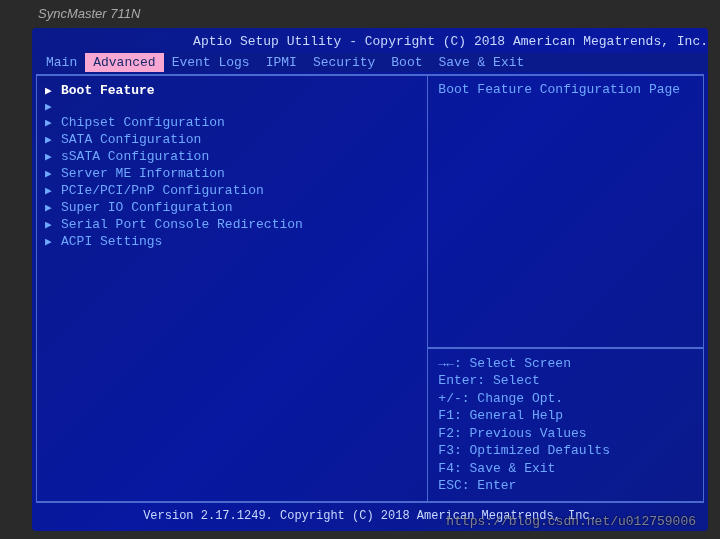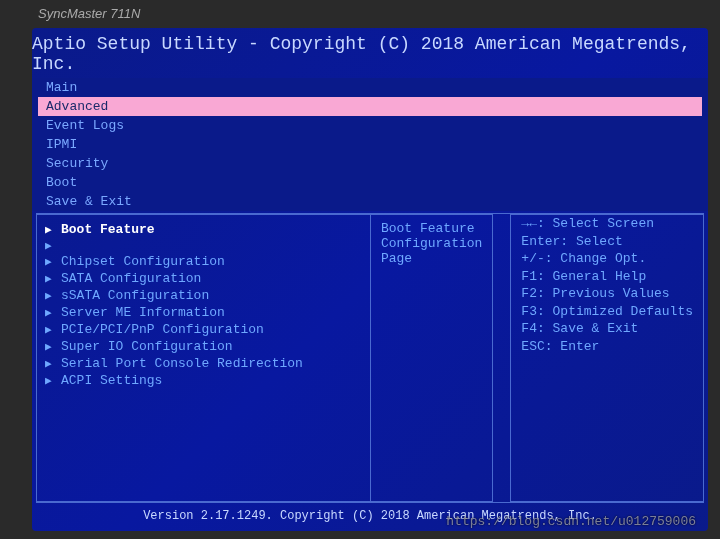--- a/index.html
+++ b/index.html
@@ -32,31 +32,30 @@
       height: 100%;
       background: linear-gradient(135deg, #0a1a8a 0%, #0818a0 50%, #0a1a8a 100%);
       color: #6fa8ff;
       display: flex;
       flex-direction: column;
       border-radius: 4px;
       overflow: hidden;
       position: relative;
     }
     .title-bar {
-      text-align: left;
+      text-align: right;
       padding: 6px 0 4px;
       color: #c8d8ff;
-      font-size: 18px;
+      font-size: 13px;
     }
     .tab-bar {
       background: #0a1a8a;
       padding: 0 6px;
       display: flex;
       gap: 0;
-      flex-direction: column;
     }
     .tab {
       padding: 2px 8px;
       color: #7aa8ff;
       cursor: default;
     }
     .tab.active {
       background: #f9a8d4;
       color: #1a2a6a;
     }
@@ -69,35 +68,34 @@
     }
     .left-pane {
       flex: 1.15;
       border: 1px solid #4a6ad0;
       border-right: none;
       padding: 6px 8px;
     }
     .right-col {
       flex: 0.85;
       display: flex;
-      flex-direction: row;
+      flex-direction: column;
     }
     .right-top {
       flex: 1;
       border: 1px solid #4a6ad0;
       padding: 6px 10px;
       color: #6fa8ff;
     }
     .right-bottom {
       border: 1px solid #4a6ad0;
       border-top: 1px solid #4a6ad0;
-      padding: 0 10px;
+      padding: 6px 10px;
       color: #6fa8ff;
       line-height: 1.35;
-      margin-left: 17px;
     }
     .menu-item {
       display: flex;
       align-items: center;
       gap: 6px;
       padding: 1px 0;
       color: #6fa8ff;
     }
     .menu-item.selected {
       color: #ffffff;

